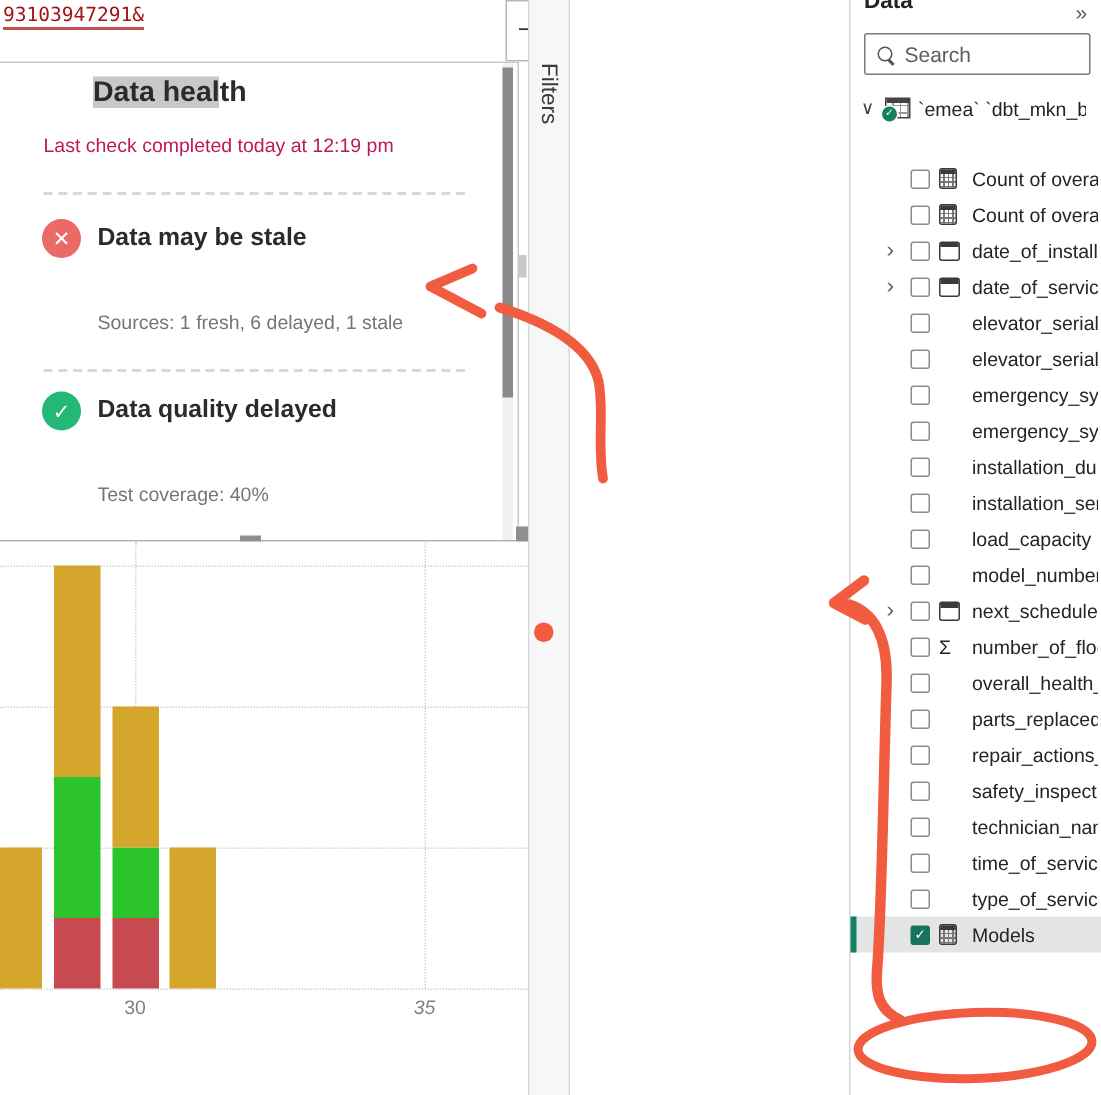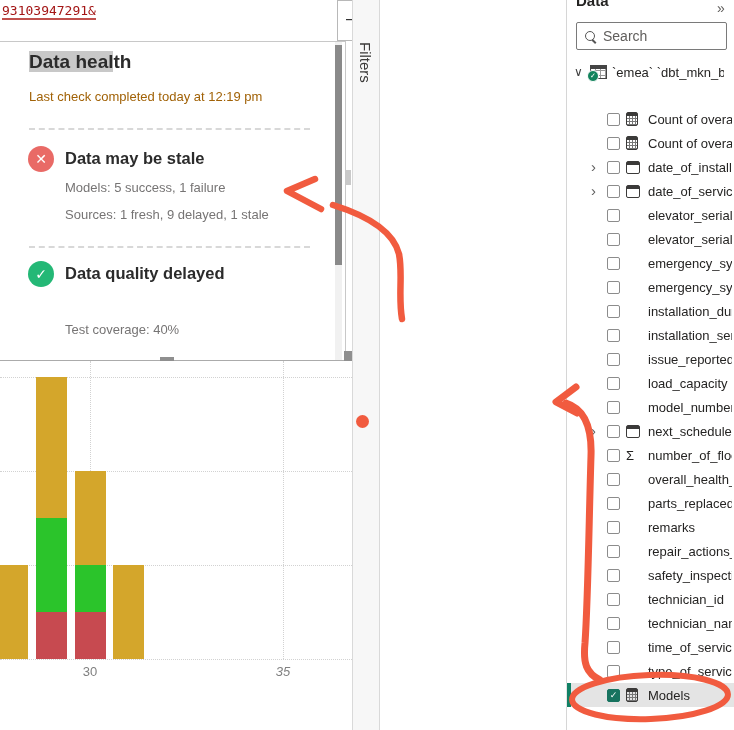--- a/index.html
+++ b/index.html
@@ -9,22 +9,22 @@
 
   
   #url-frag{left:2px;top:3px;font-family:"DejaVu Sans Mono",monospace;font-size:13px;color:#a31515;
             border-bottom:2px solid #c0504d;}
   #mini-panel{left:337px;top:0;width:44px;height:41px;background:#fff;border:1px solid #b8b8b8;box-sizing:border-box;}
   #mini-dash{left:8px;top:8px;font-size:18px;color:#333;line-height:18px;}
 
   
   #card{left:-11px;top:41px;width:357px;height:320px;background:#fff;border:1px solid #c8c8c8;box-sizing:border-box;}
   #card-title{left:39px;top:9px;font-size:19px;font-weight:700;color:#2b2b2b;}
-  #card-title .hl{background:#c8c8c8;}
-  #card-sub{left:39px;top:47px;font-size:13px;color:#a16207;}
+  #card-title .hl{background:#c8c8c8;margin-left:33px;}
+  #card-sub{left:39px;top:47px;font-size:13px;color:#be185d;}
   .card-div{left:39px;width:281px;border-top:2px dashed #d8d8d8;height:0;}
   .st-icon{width:26px;height:26px;border-radius:50%;color:#fff;font-size:14px;font-weight:700;
            display:flex;align-items:center;justify-content:center;}
   .st-title{font-size:16.5px;font-weight:700;color:#2b2b2b;}
   .st-line{font-size:13px;color:#767474;}
 
   #card-scroll-track{right:3px;top:0;width:7px;height:318px;background:#f1f1f1;}
   #card-scroll-thumb{right:3px;top:3px;width:7px;height:220px;background:#8a8a8a;}
 
   
@@ -103,22 +103,21 @@
 
   <div id="card" class="abs">
     <div id="card-title" class="abs"><span class="hl">Data heal</span><span>th</span></div>
     <div id="card-sub" class="abs">Last check completed today at 12:19 pm</div>
     <div class="card-div abs" style="top:86px"></div>
 
     <div class="st-icon abs" style="left:38px;top:104px;background:#e96a66">
         <span>✕</span>
       </div>
     <div class="st-title abs" style="left:75px;top:107px">Data may be stale</div>
-    <div class="st-line abs" style="left:75px;top:138px">Models: 5 success, 1 failure</div>
-    <div class="st-line abs" style="left:75px;top:165px">Sources: 1 fresh, 9 delayed, 1 stale</div>
+    <div class="st-line abs" style="left:75px;top:165px">Sources: 1 fresh, 6 delayed, 1 stale</div>
 
     <div class="card-div abs" style="top:204px"></div>
 
     <div class="st-icon abs" style="left:38px;top:219px;background:#24b876">
         <span>✓</span>
       </div>
     <div class="st-title abs" style="left:75px;top:222px">Data quality delayed</div>
     <div class="st-line abs" style="left:75px;top:280px">Test coverage: 40%</div>
 
     <div id="card-scroll-track" class="abs"></div>
@@ -246,24 +245,20 @@
       <div class="frow">
         <span class="fcheck"></span>
         <span class="flabel">installation_dur..</span>
       </div>
       <div class="frow">
         <span class="fcheck"></span>
         <span class="flabel">installation_serv..</span>
       </div>
       <div class="frow">
         <span class="fcheck"></span>
-        <span class="flabel">issue_reported</span>
-      </div>
-      <div class="frow">
-        <span class="fcheck"></span>
         <span class="flabel">load_capacity</span>
       </div>
       <div class="frow">
         <span class="fcheck"></span>
         <span class="flabel">model_number</span>
       </div>
       <div class="frow">
         <span class="fchev">›</span>
         <span class="fcheck"></span>
         <span class="ficon date"></span>
@@ -277,33 +272,25 @@
       <div class="frow">
         <span class="fcheck"></span>
         <span class="flabel">overall_health_c..</span>
       </div>
       <div class="frow">
         <span class="fcheck"></span>
         <span class="flabel">parts_replaced</span>
       </div>
       <div class="frow">
         <span class="fcheck"></span>
-        <span class="flabel">remarks</span>
-      </div>
-      <div class="frow">
-        <span class="fcheck"></span>
         <span class="flabel">repair_actions_t..</span>
       </div>
       <div class="frow">
         <span class="fcheck"></span>
         <span class="flabel">safety_inspectio..</span>
-      </div>
-      <div class="frow">
-        <span class="fcheck"></span>
-        <span class="flabel">technician_id</span>
       </div>
       <div class="frow">
         <span class="fcheck"></span>
         <span class="flabel">technician_name</span>
       </div>
       <div class="frow">
         <span class="fcheck"></span>
         <span class="flabel">time_of_service</span>
       </div>
       <div class="frow">

